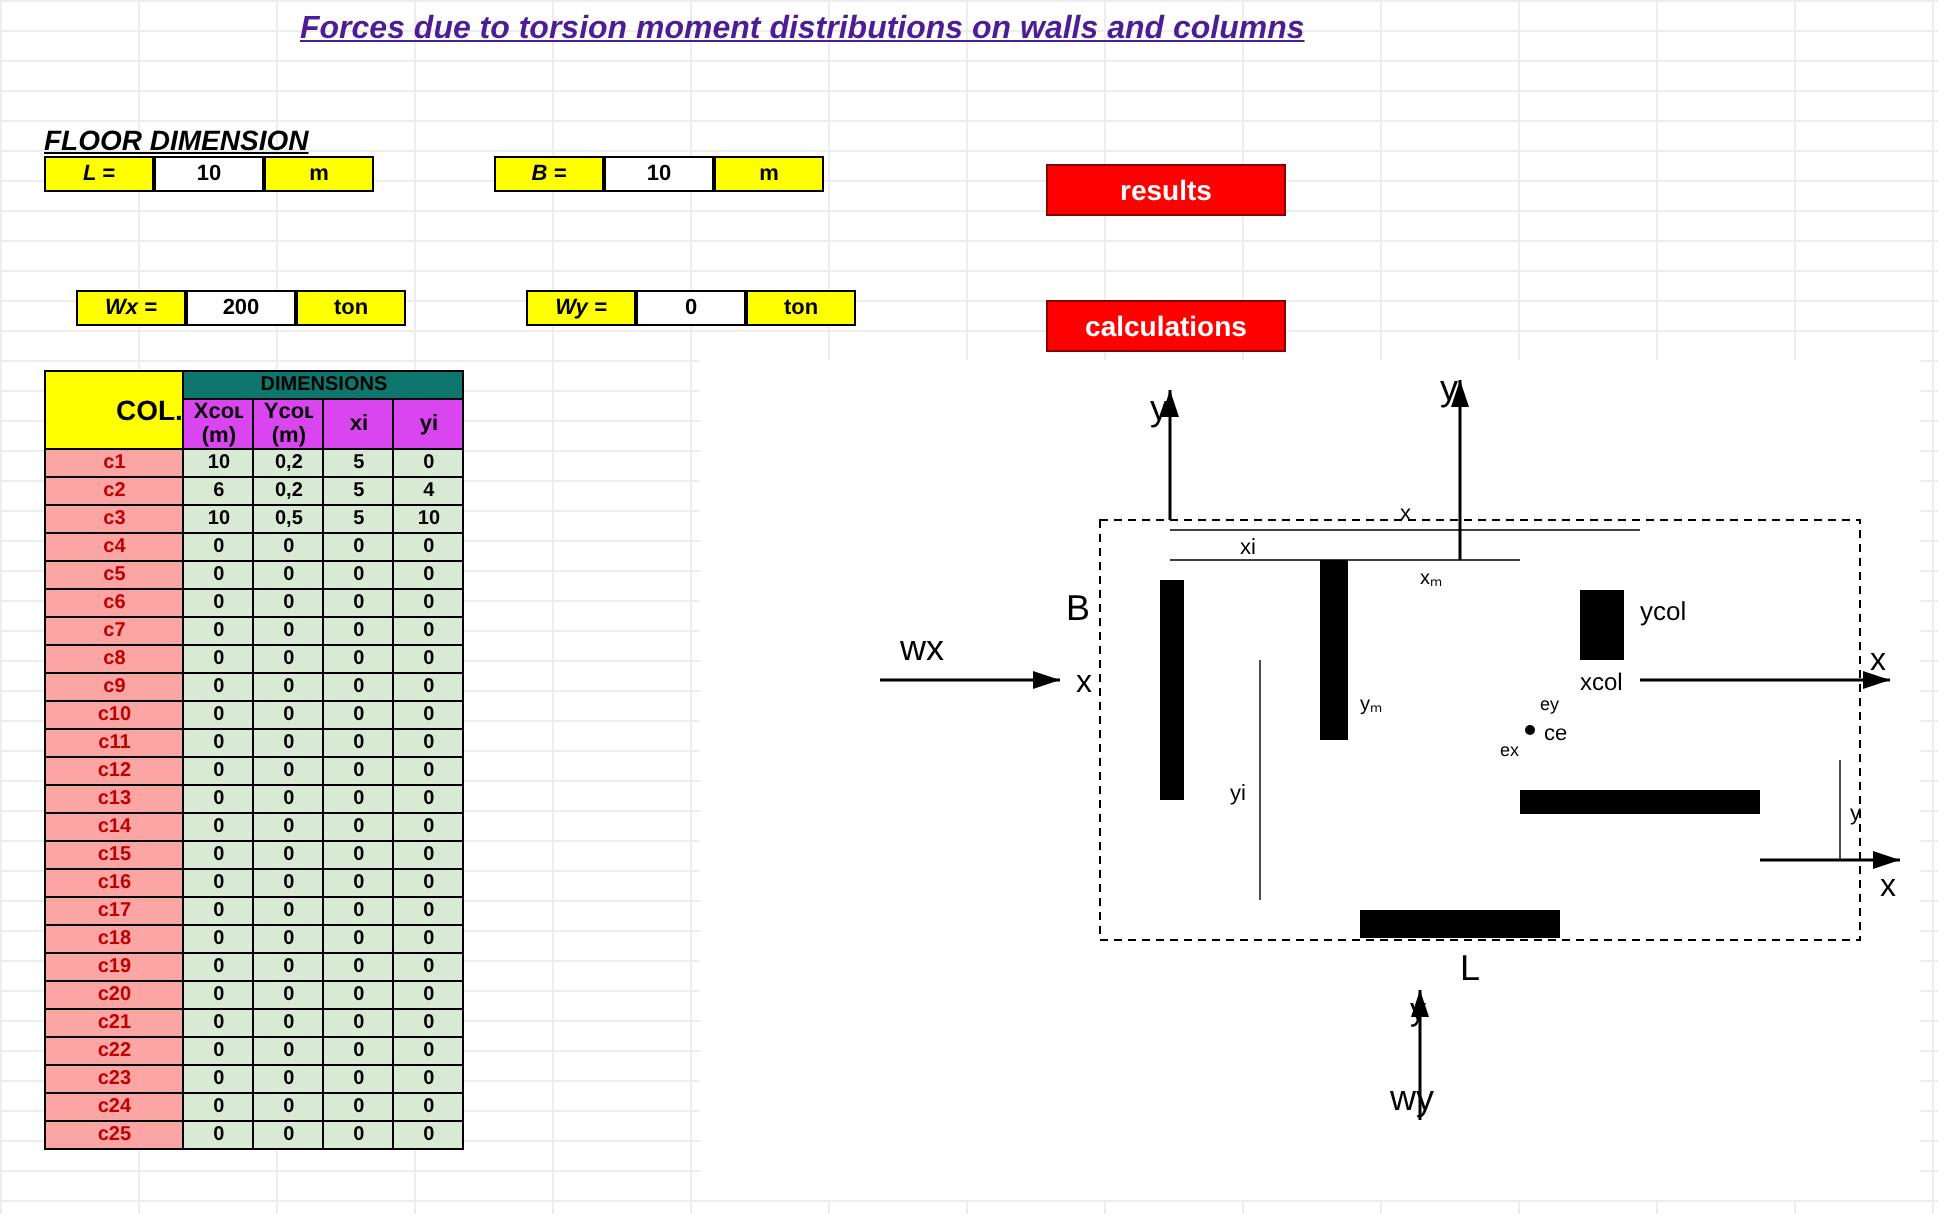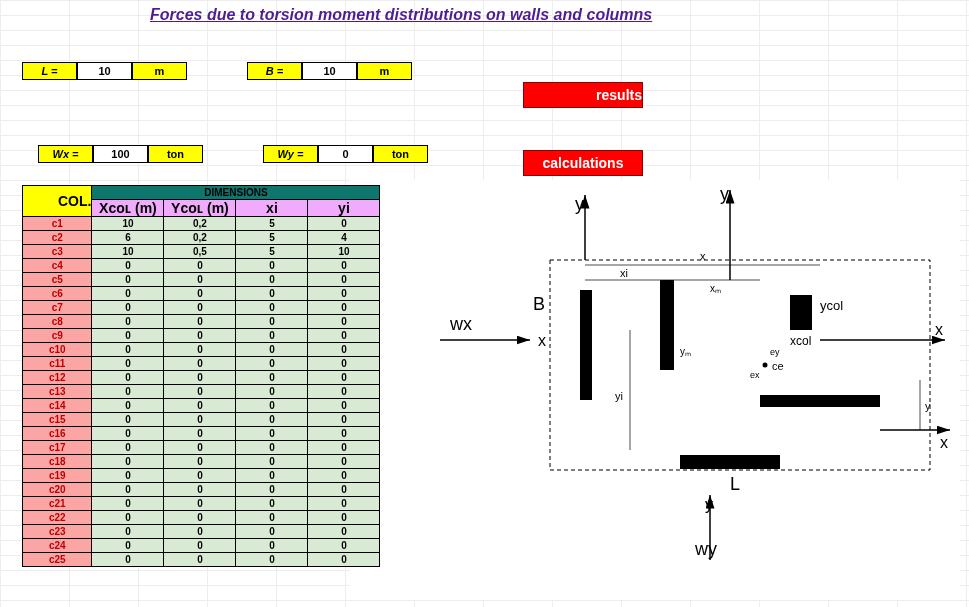--- a/index.html
+++ b/index.html
@@ -73,21 +73,21 @@
   .btn {
     background: #ff0000;
     color: #fff;
     font-weight: bold;
     font-size: 14px;
     text-align: center;
     padding: 4px 0;
     border: 1px solid #800;
     width: 120px;
   }
-  .results-btn { position: absolute; top: 82px; left: 523px; text-align: right; }
+  .results-btn { position: absolute; top: 82px; left: 523px; }
   .calc-btn { position: absolute; top: 150px; left: 523px; }
   .forces { position: absolute; top: 145px; left: 22px; }
   .col-table {
     position: absolute;
     top: 185px;
     left: 22px;
     border-collapse: collapse;
   }
   .col-table th, .col-table td {
     border: 1px solid #000;
@@ -102,24 +102,24 @@
     font-size: 14px;
     width: 58px;
     padding-left: 35px;
   }
   .col-table .hdr-dim {
     background: #0f766e;
     font-weight: bold;
     font-size: 10px;
   }
   .col-table .hdr-sub {
-    background: #f0abfc;
-    font-weight: bold;
-    font-size: 14px;
-    width: 72px;
+    background: #d946ef;
+    font-weight: bold;
+    font-size: 11px;
+    width: 35px;
   }
   .col-table .rowid {
     background: #fca5a5;
     color: #c00000;
     font-weight: bold;
     font-size: 10px;
   }
   .col-table .val {
     background: #d8ead3;
     font-weight: bold;
@@ -143,35 +143,36 @@
 </style>
 </head>
 <body>
 
 <div class="grid-bg"></div>
 <div class="white-patch"></div>
 
 <div class="title">Forces due to torsion moment distributions on walls and columns</div>
 
 <div class="floor-dim" style="z-index:2;">
+  <div class="section-label">FLOOR DIMENSION</div>
   <div class="row">
     <div class="yellow-cell lbl-w">L =</div>
     <div class="white-cell val-w">10</div>
     <div class="yellow-cell unit-w">m</div>
     <div class="gap"></div>
     <div class="yellow-cell lbl-w">B  =</div>
     <div class="white-cell val-w">10</div>
     <div class="yellow-cell unit-w">m</div>
   </div>
 </div>
 
 <div class="forces" style="z-index:2;padding-left:16px;">
   <div class="row">
     <div class="yellow-cell lbl-w">Wx =</div>
-    <div class="white-cell val-w">100</div>
+    <div class="white-cell val-w">200</div>
     <div class="yellow-cell unit-w">ton</div>
     <div class="gap"></div>
     <div class="yellow-cell lbl-w">Wy =</div>
     <div class="white-cell val-w">0</div>
     <div class="yellow-cell unit-w">ton</div>
   </div>
 </div>
 
 <div class="btn results-btn" style="z-index:2;">results</div>
 <div class="btn calc-btn" style="z-index:2;">calculations</div>

